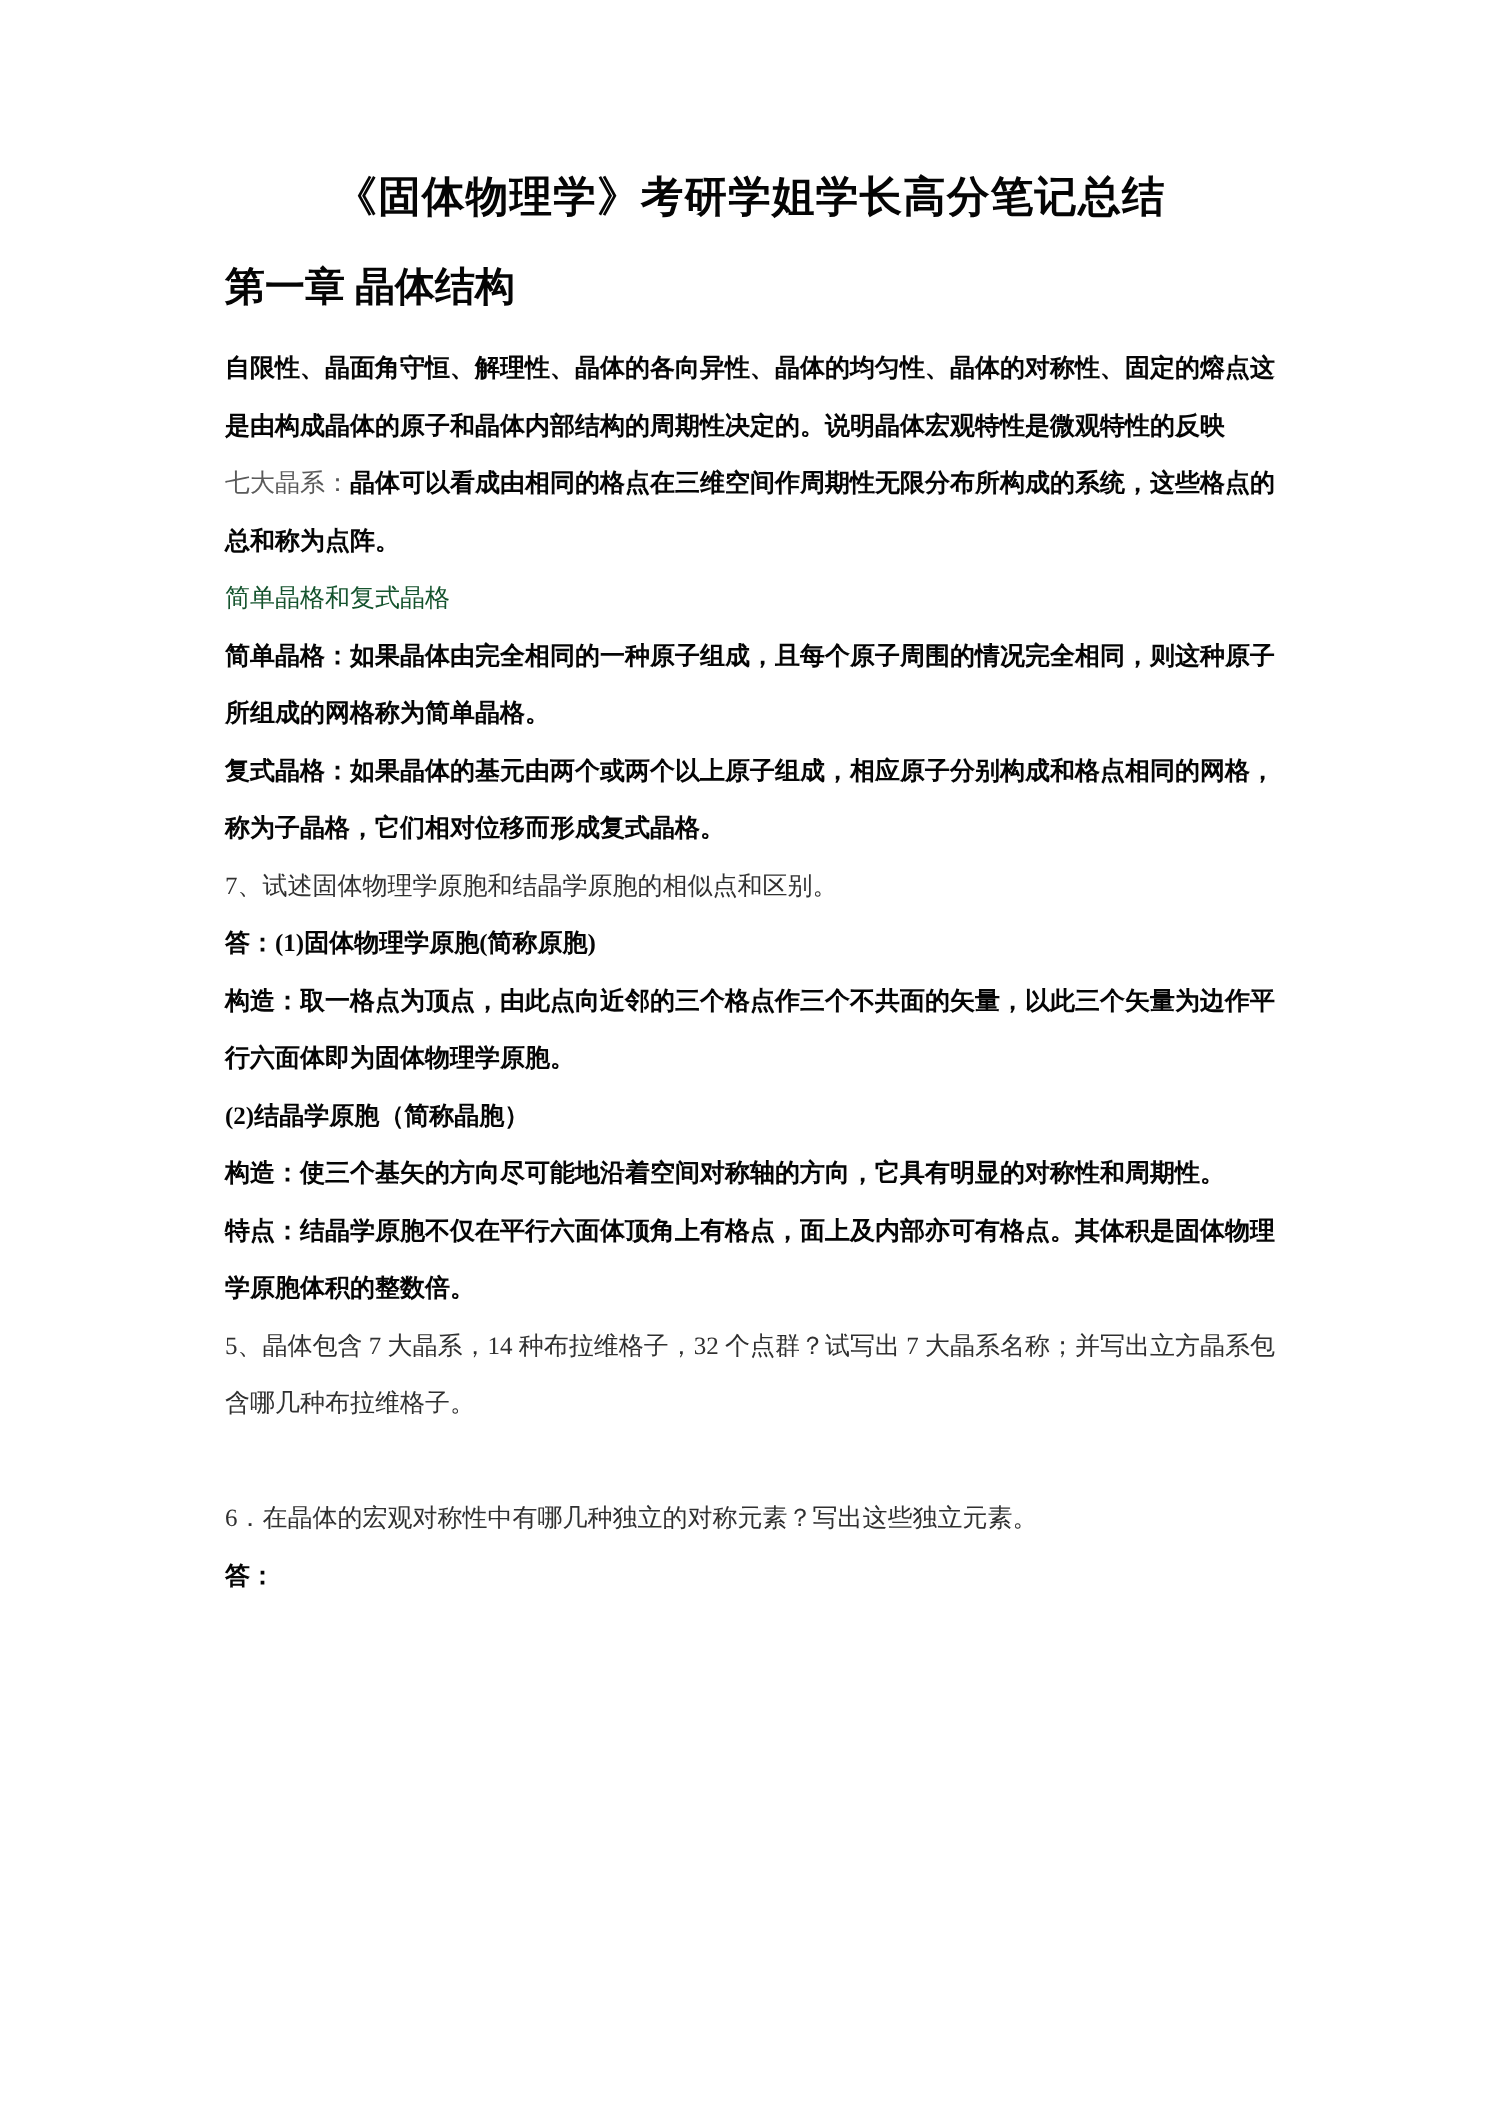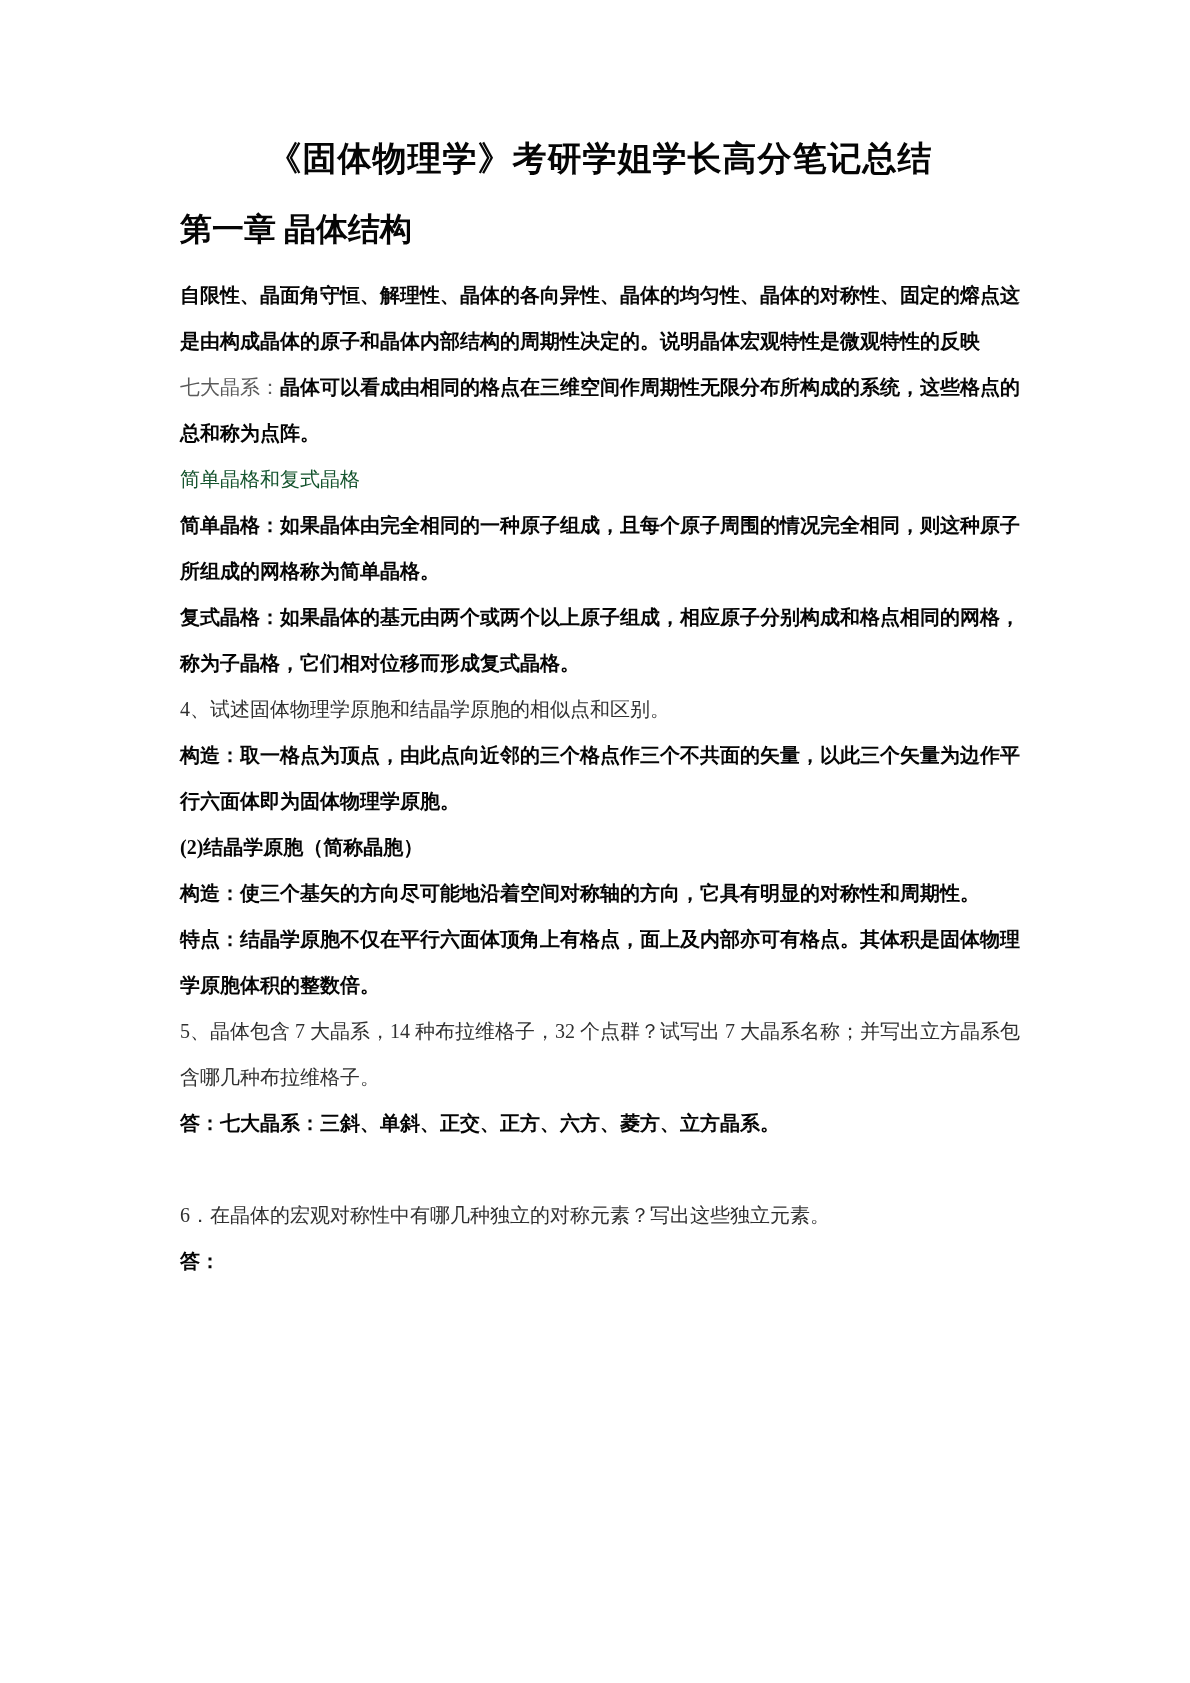--- a/index.html
+++ b/index.html
@@ -49,35 +49,35 @@
       <p class="b">自限性、晶面角守恒、解理性、晶体的各向异性、晶体的均匀性、晶体的对称性、固定的熔点这是由构成晶体的原子和晶体内部结构的周期性决定的。说明晶体宏观特性是微观特性的反映</p>
 
       <p class="b"><span class="lead">七大晶系：</span><span>晶体可以看成由相同的格点在三维空间作周期性无限分布所构成的系统，这些格点的总和称为点阵。</span></p>
 
       <p class="m">简单晶格和复式晶格</p>
 
       <p class="b">简单晶格：如果晶体由完全相同的一种原子组成，且每个原子周围的情况完全相同，则这种原子所组成的网格称为简单晶格。</p>
 
       <p class="b">复式晶格：如果晶体的基元由两个或两个以上原子组成，相应原子分别构成和格点相同的网格，称为子晶格，它们相对位移而形成复式晶格。</p>
 
-      <p class="r">4、试述固体物理学原胞和结晶学原胞的相似点和区别。</p>
+      <p class="r">7、试述固体物理学原胞和结晶学原胞的相似点和区别。</p>
 
+      <p class="b">答：(1)固体物理学原胞(简称原胞)</p>
 
       <p class="b">构造：取一格点为顶点，由此点向近邻的三个格点作三个不共面的矢量，以此三个矢量为边作平行六面体即为固体物理学原胞。</p>
 
 
       <p class="b">(2)结晶学原胞（简称晶胞）</p>
 
       <p class="b">构造：使三个基矢的方向尽可能地沿着空间对称轴的方向，它具有明显的对称性和周期性。</p>
 
       <p class="b">特点：结晶学原胞不仅在平行六面体顶角上有格点，面上及内部亦可有格点。其体积是固体物理学原胞体积的整数倍。</p>
 
       <p class="r">5、晶体包含 7 大晶系，14 种布拉维格子，32 个点群？试写出 7 大晶系名称；并写出立方晶系包含哪几种布拉维格子。</p>
 
-      <p class="b">答：七大晶系：三斜、单斜、正交、正方、六方、菱方、立方晶系。</p>
 
       <p class="r gap">6．在晶体的宏观对称性中有哪几种独立的对称元素？写出这些独立元素。</p>
 
       <p class="b">答：</p>
 
       <p class="r">7.密堆积结构包含哪两种？各有什么特点？</p>
     </div>
   </div>
 
   <div class="pagenum">1</div>

